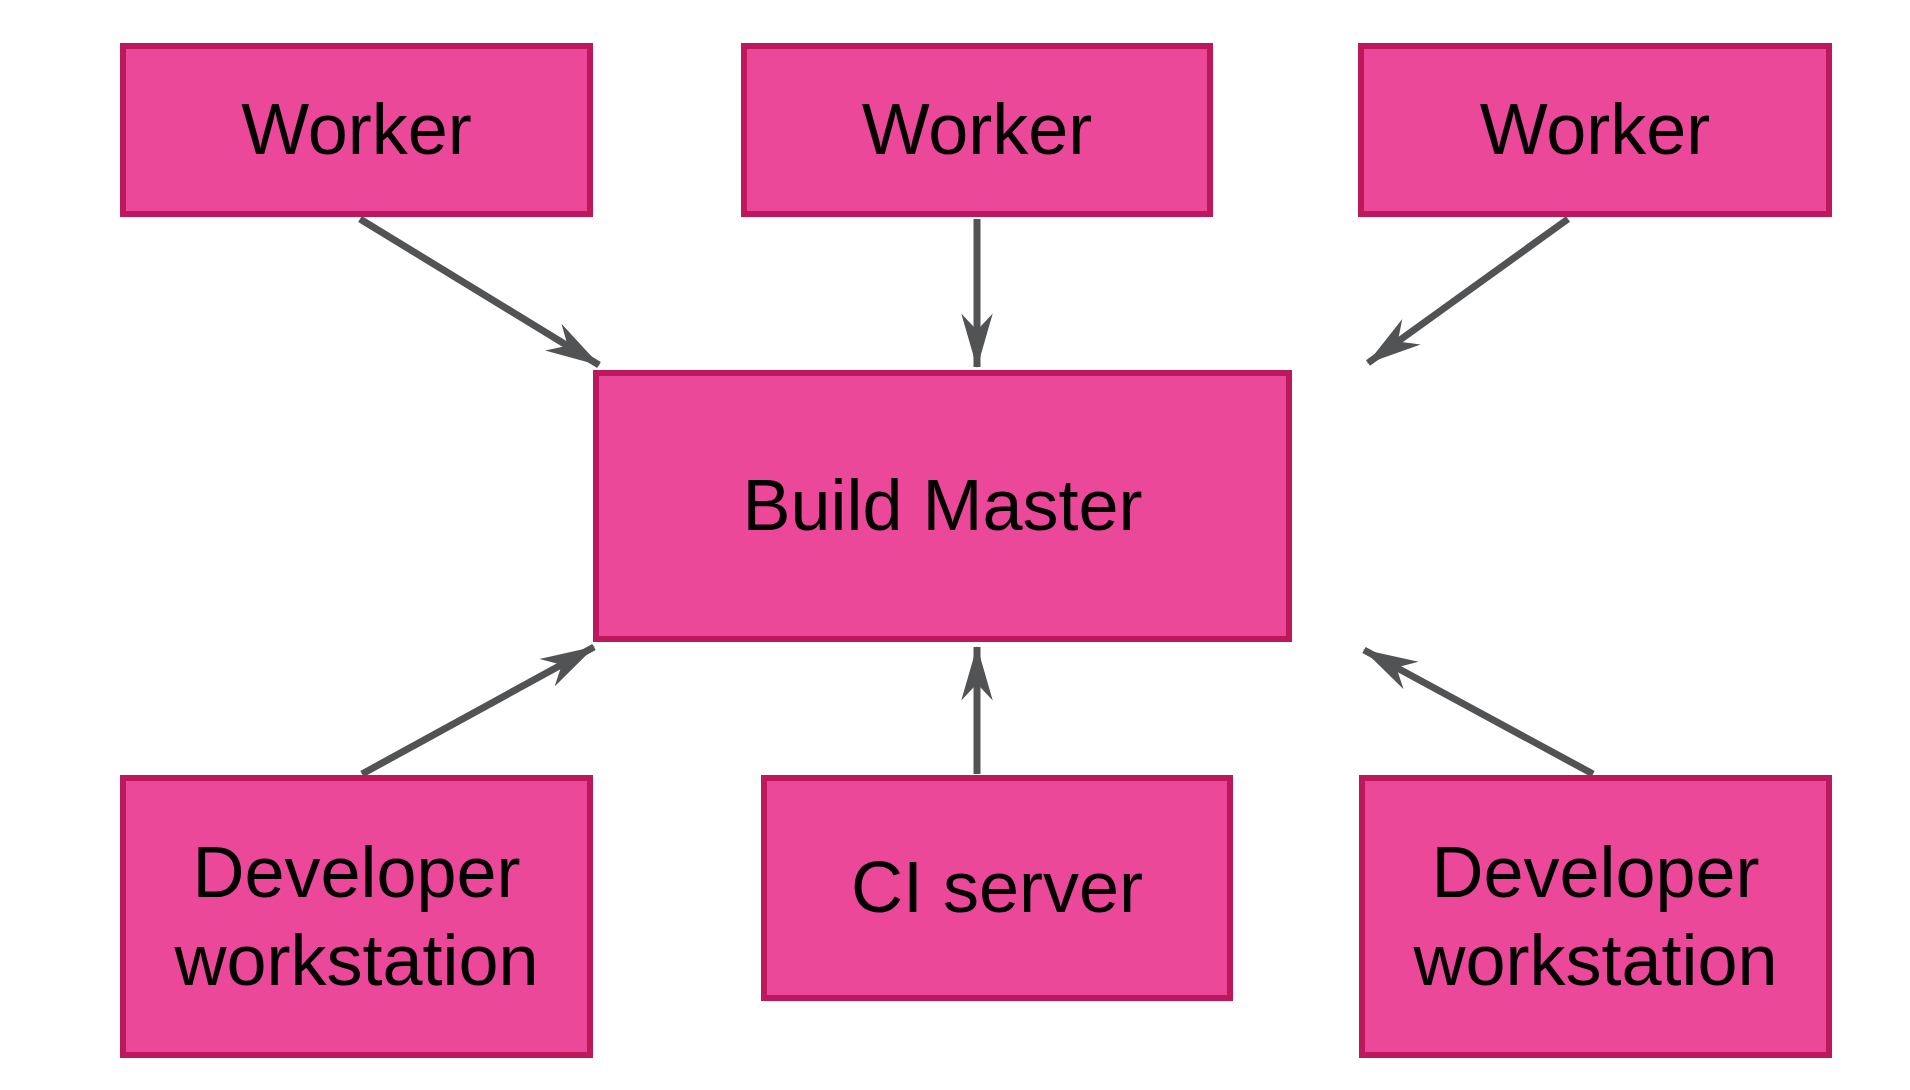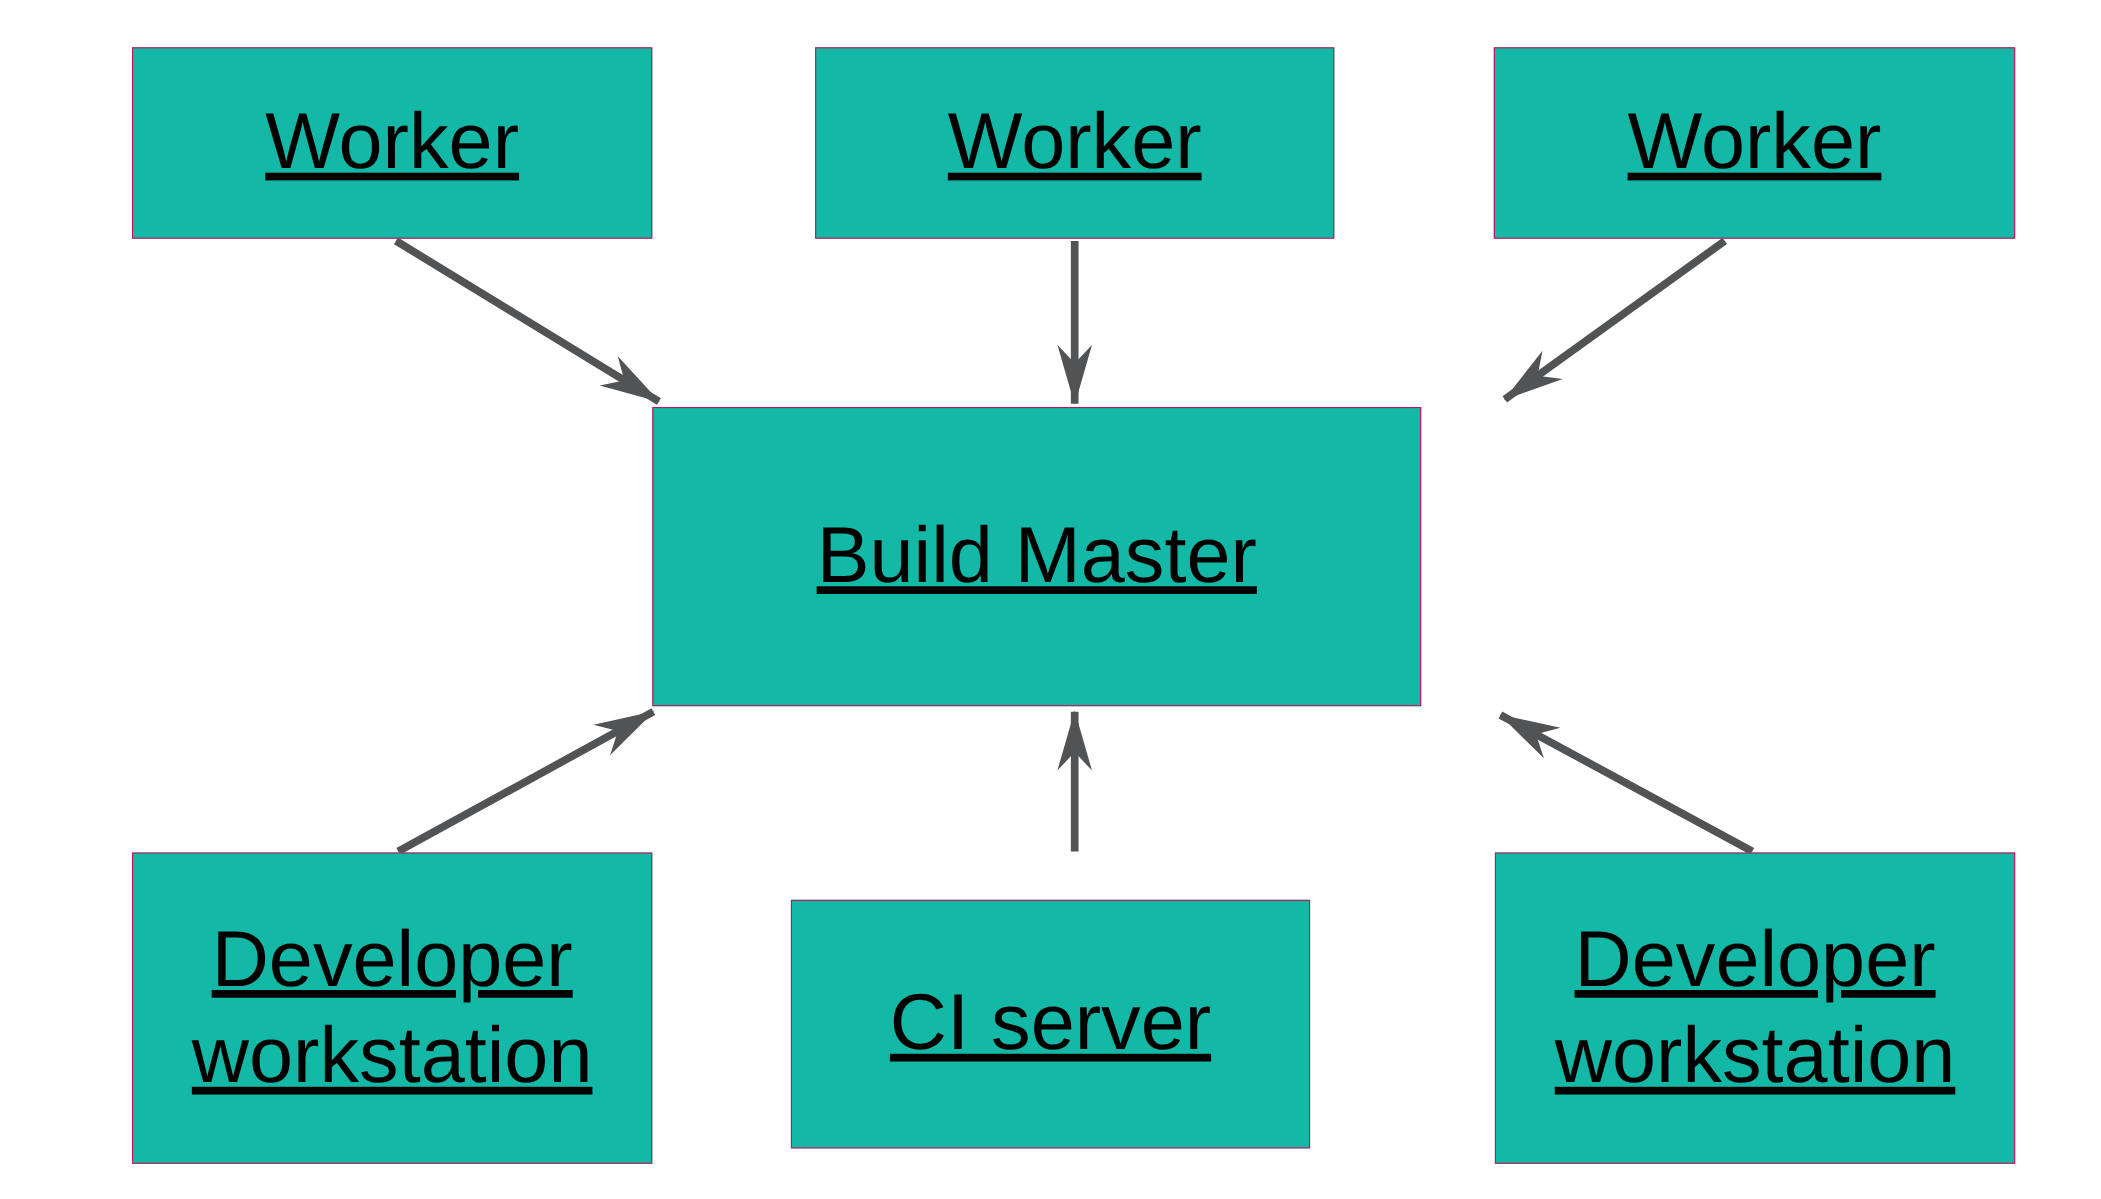--- a/index.html
+++ b/index.html
@@ -11,41 +11,40 @@
     position: relative;
     width: 1910px;
     height: 1090px;
     background: #ffffff;
     overflow: hidden;
     font-family: "Liberation Sans", sans-serif;
   }
   .node {
     position: absolute;
     box-sizing: border-box;
-    background: #14b8a6;
-    border: 1px solid #be185d;
+    background: #ec4899;
+    border: 6px solid #be185d;
     display: flex;
     align-items: center;
     justify-content: center;
     text-align: center;
     color: #000000;
     font-size: 72px;
     line-height: 1.22;
-    text-decoration: underline;
   }
   .node .label {
     display: block;
     padding: 0 8px;
   }
   #node-worker-top-left   { left: 120px;  top: 43px;  width: 473px; height: 174px; }
   #node-worker-top-middle { left: 741px;  top: 43px;  width: 472px; height: 174px; }
   #node-worker-top-right  { left: 1358px; top: 43px;  width: 474px; height: 174px; }
   #node-build-master      { left: 593px;  top: 370px; width: 699px; height: 272px; }
   #node-dev-left          { left: 120px;  top: 775px; width: 473px; height: 283px; }
-  #node-ci-server         { left: 719px;  top: 775px; width: 472px; height: 226px; margin-top: 43px; }
+  #node-ci-server         { left: 761px;  top: 775px; width: 472px; height: 226px; }
   #node-dev-right         { left: 1359px; top: 775px; width: 473px; height: 283px; }
   #edges-layer {
     position: absolute;
     left: 0;
     top: 0;
     pointer-events: none;
   }
   #edges-layer line {
     stroke: #525355;
     stroke-width: 7;

